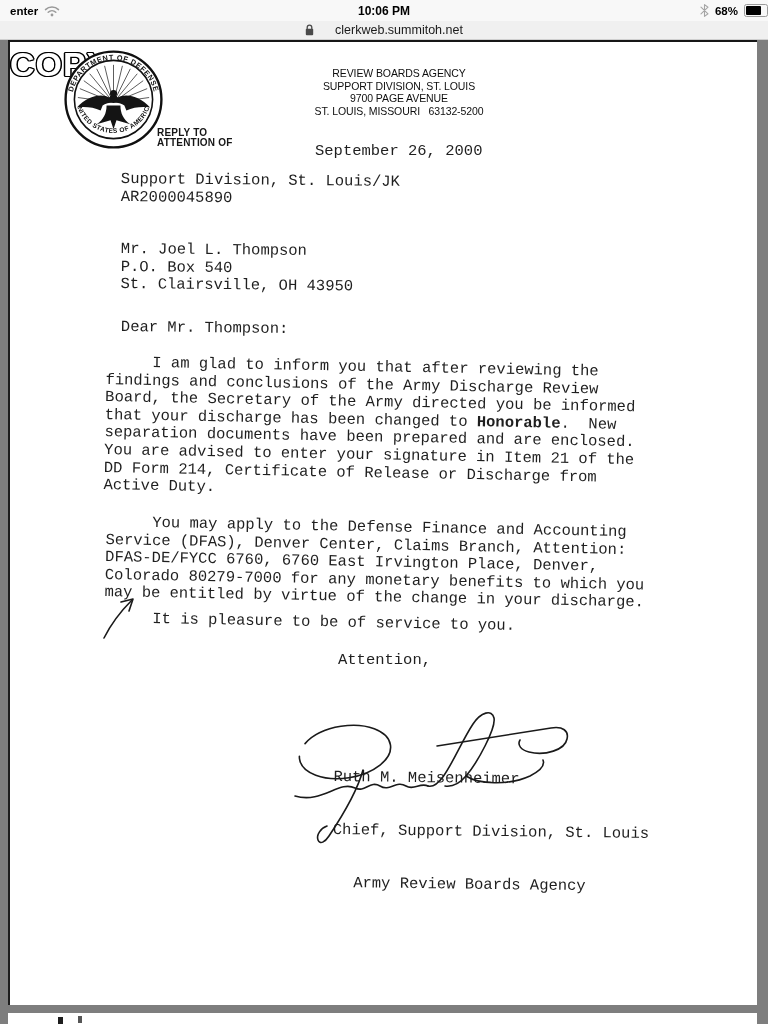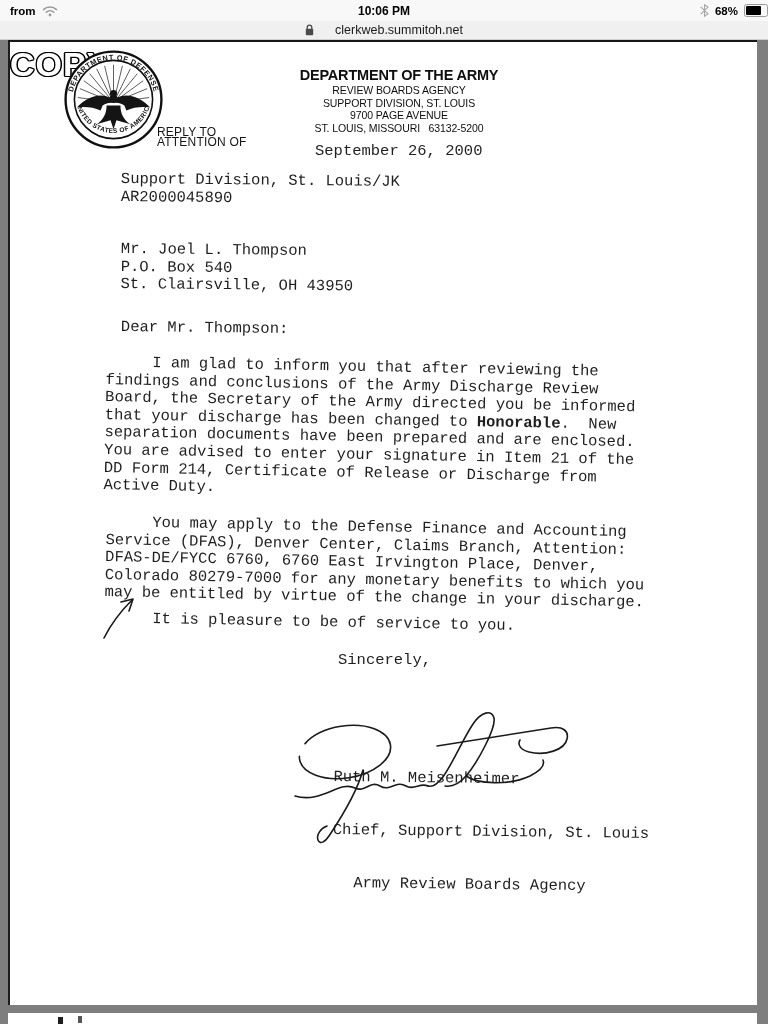--- a/index.html
+++ b/index.html
@@ -40,21 +40,21 @@
   .mono{font-family:"Liberation Mono","DejaVu Sans Mono",monospace;color:#1f1f1f;white-space:pre;}
   
   .copy{
     position:absolute;left:0px;top:3px;
     font-size:34px;font-weight:700;letter-spacing:1px;color:#fff;
     text-shadow:-1.4px 0 #000,1.4px 0 #000,0 -1.4px #000,0 1.4px #000,
                 -1px -1px #000,1px 1px #000,-1px 1px #000,1px -1px #000;
   }
   .replyto{
     position:absolute;left:147px;top:86px;
-    font-size:12px;font-weight:400;color:#161616;white-space:pre;line-height:9.5px;letter-spacing:.2px;
+    font-size:10px;font-weight:700;color:#161616;white-space:pre;line-height:9.5px;letter-spacing:.2px;
   }
   .letterhead{
     position:absolute;left:268px;top:25px;width:242px;text-align:center;color:#0e0e0e;
   }
   .lh1{font-size:14.5px;font-weight:700;white-space:pre;letter-spacing:-.2px;line-height:17px;}
   .lh{font-size:10.5px;font-weight:400;white-space:pre;line-height:12.5px;letter-spacing:-.1px;}
   .dateline{position:absolute;left:305px;top:100px;font-size:15.5px;}
   .refblock{position:absolute;left:111px;top:129px;font-size:15.5px;line-height:17.5px;transform:rotate(.6deg);transform-origin:0 0;}
   .addrblock{position:absolute;left:111px;top:199px;font-size:15.5px;line-height:17.5px;transform:rotate(.6deg);transform-origin:0 0;}
   .salut{position:absolute;left:111px;top:276px;font-size:15.5px;transform:rotate(.7deg);transform-origin:0 0;}
@@ -70,21 +70,21 @@
   .sealwrap{position:absolute;left:54px;top:8px;width:99px;height:99px;}
   b{font-weight:700;}
 </style>
 </head>
 <body>
 
 <div id="screen">
 
   <div class="statusbar">
     <div class="sb-left">
-      <span>from</span>
+      <span>enter</span>
       <svg width="16" height="12" viewBox="0 0 16 12">
         <path d="M1.5,4.6 A9.3,9.3 0 0 1 14.5,4.6" fill="none" stroke="#9a9a9a" stroke-width="1.5" stroke-linecap="round"></path>
         <path d="M4.2,7.3 A5.6,5.6 0 0 1 11.8,7.3" fill="none" stroke="#9a9a9a" stroke-width="1.5" stroke-linecap="round"></path>
         <circle cx="8" cy="10" r="1.4" fill="#9a9a9a"></circle>
       </svg>
     </div>
     <div class="sb-center">10:06 PM</div>
     <div class="sb-right">
       <svg width="9" height="13" viewBox="0 0 9 13">
         <path d="M1,3.2 L8,9.8 L4.5,12.4 L4.5,0.6 L8,3.2 L1,9.8" fill="none" stroke="#a5a5a5" stroke-width="1.1" stroke-linejoin="round" stroke-linecap="round"></path>
@@ -144,21 +144,20 @@
           <circle cx="50" cy="44" r="3.6"></circle>
           <path d="M50,41 L54,43 L50,45 Z"></path>
         </g>
       </svg>
     </div>
 
     <div class="replyto">REPLY TO
 ATTENTION OF</div>
 
     <div class="letterhead">
-      <div class="lh1">DEPARTMENT OF THE ARMY</div>
       <div class="lh">REVIEW BOARDS AGENCY</div>
       <div class="lh">SUPPORT DIVISION, ST. LOUIS</div>
       <div class="lh">9700 PAGE AVENUE</div>
       <div class="lh">ST. LOUIS, MISSOURI   63132-5200</div>
     </div>
 
     <div class="mono dateline">September 26, 2000</div>
 
     <div class="mono refblock">Support Division, St. Louis/JK
 AR2000045890</div>
@@ -184,21 +183,21 @@
 Colorado 80279-7000 for any monetary benefits to which you
 may be entitled by virtue of the change in your discharge.</div>
 
     <div class="mono para p3">     It is pleasure to be of service to you.</div>
 
     <svg class="arrowsvg" width="50" height="52" viewBox="0 0 50 52">
       <path d="M10,48 C16,36 26,22 38,10" fill="none" stroke="#1a1a1a" stroke-width="1.6" stroke-linecap="round"></path>
       <path d="M27,12 L39,9 L35,21" fill="none" stroke="#1a1a1a" stroke-width="1.6" stroke-linejoin="round" stroke-linecap="round"></path>
     </svg>
 
-    <div class="mono closing">Sincerely,</div>
+    <div class="mono closing">Attention,</div>
 
     <svg class="sigsvg" width="322" height="185" viewBox="0 0 322 185">
       <g fill="none" stroke="#1a1a1a" stroke-width="1.6" stroke-linecap="round">
         <ellipse cx="68" cy="88" rx="46" ry="26" transform="rotate(-9 68 88)" stroke-dasharray="118 14"></ellipse>
         <path d="M18,132 C45,140 62,116 78,124 C88,129 93,116 103,122 C113,128 119,116 129,122 C137,127 143,118 151,122"></path>
         <path d="M151,122 C166,126 180,84 196,60 C204,48 215,45 217,54 C219,64 201,98 189,112 C183,119 175,123 168,122"></path>
         <path d="M160,82 L274,64 C286,62 292,67 290,75 C288,86 268,92 252,88 C244,86 240,81 243,76"></path>
         <path d="M189,112 C201,120 231,122 253,112 C263,107 268,101 266,96"></path>
         <path d="M86,106 C80,128 64,154 52,172 C48,178 43,181 41,176 C39,171 44,164 50,162"></path>
       </g>

